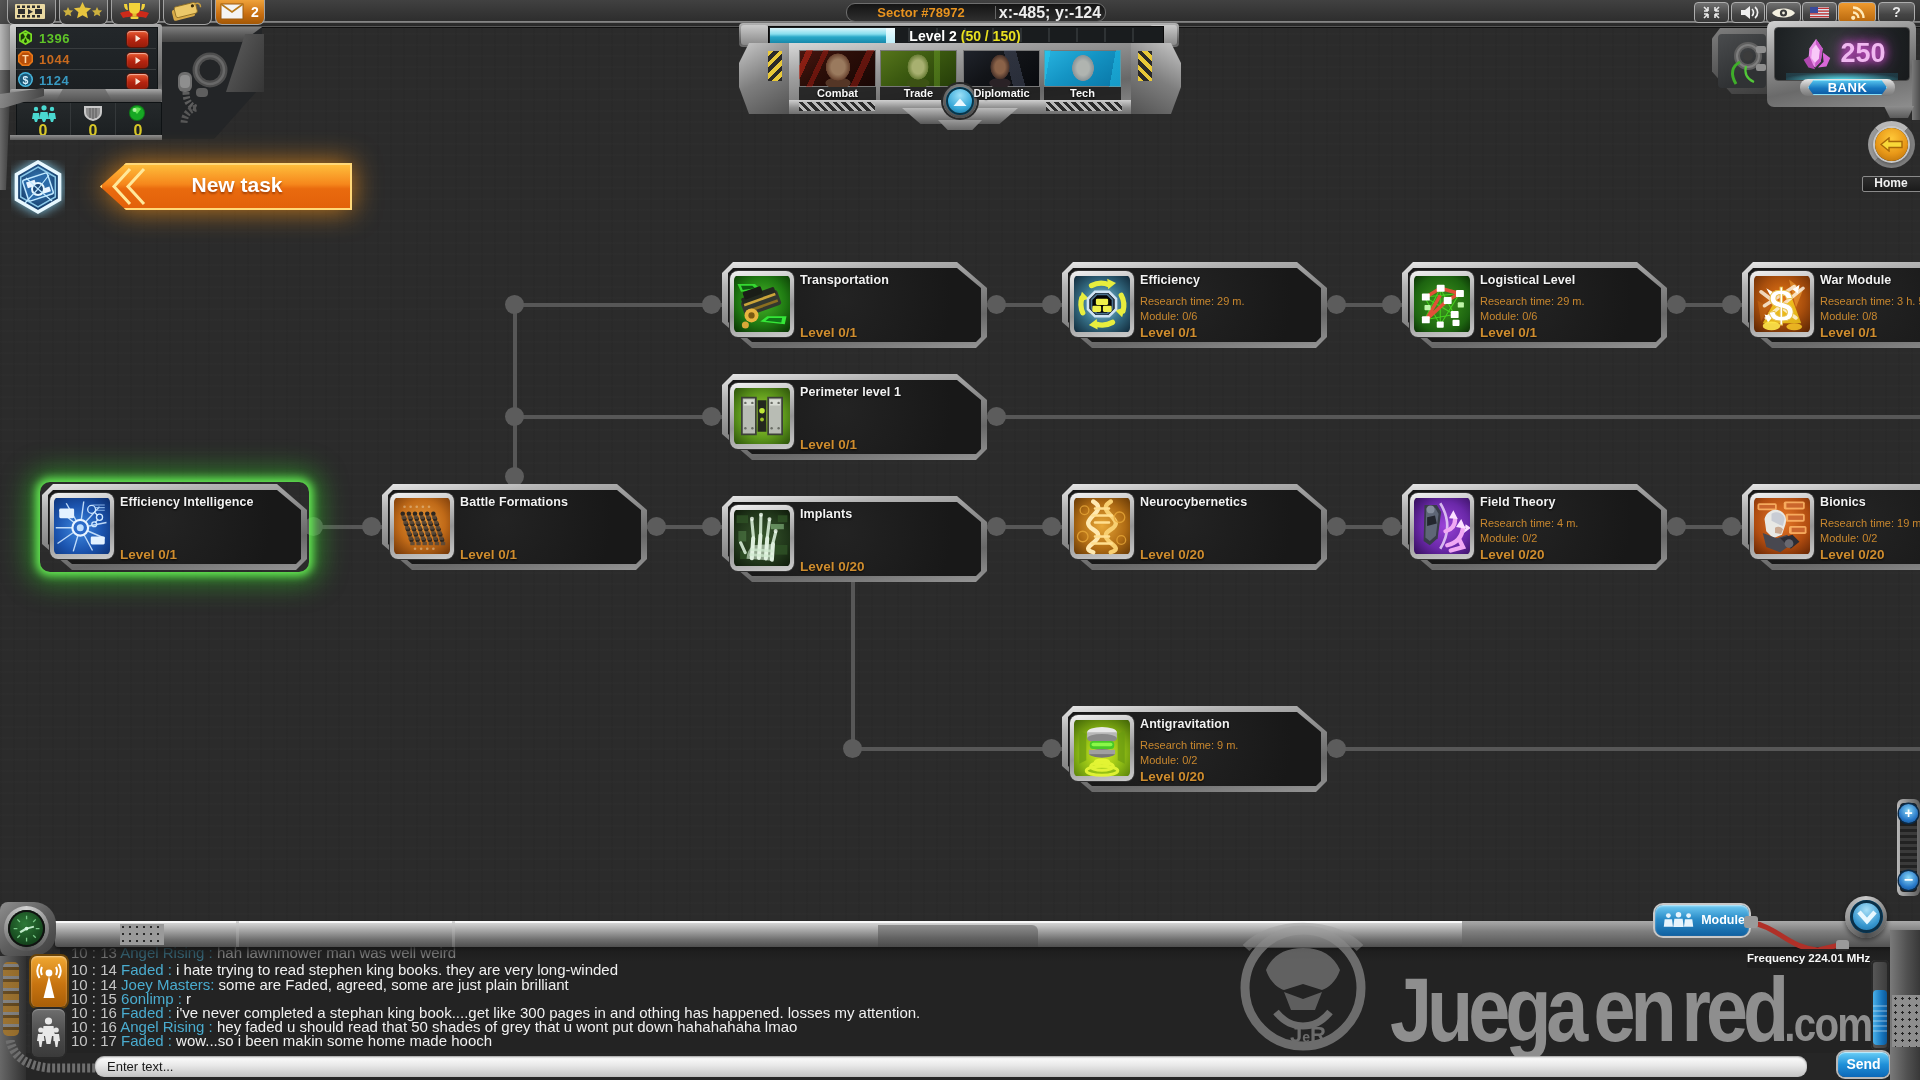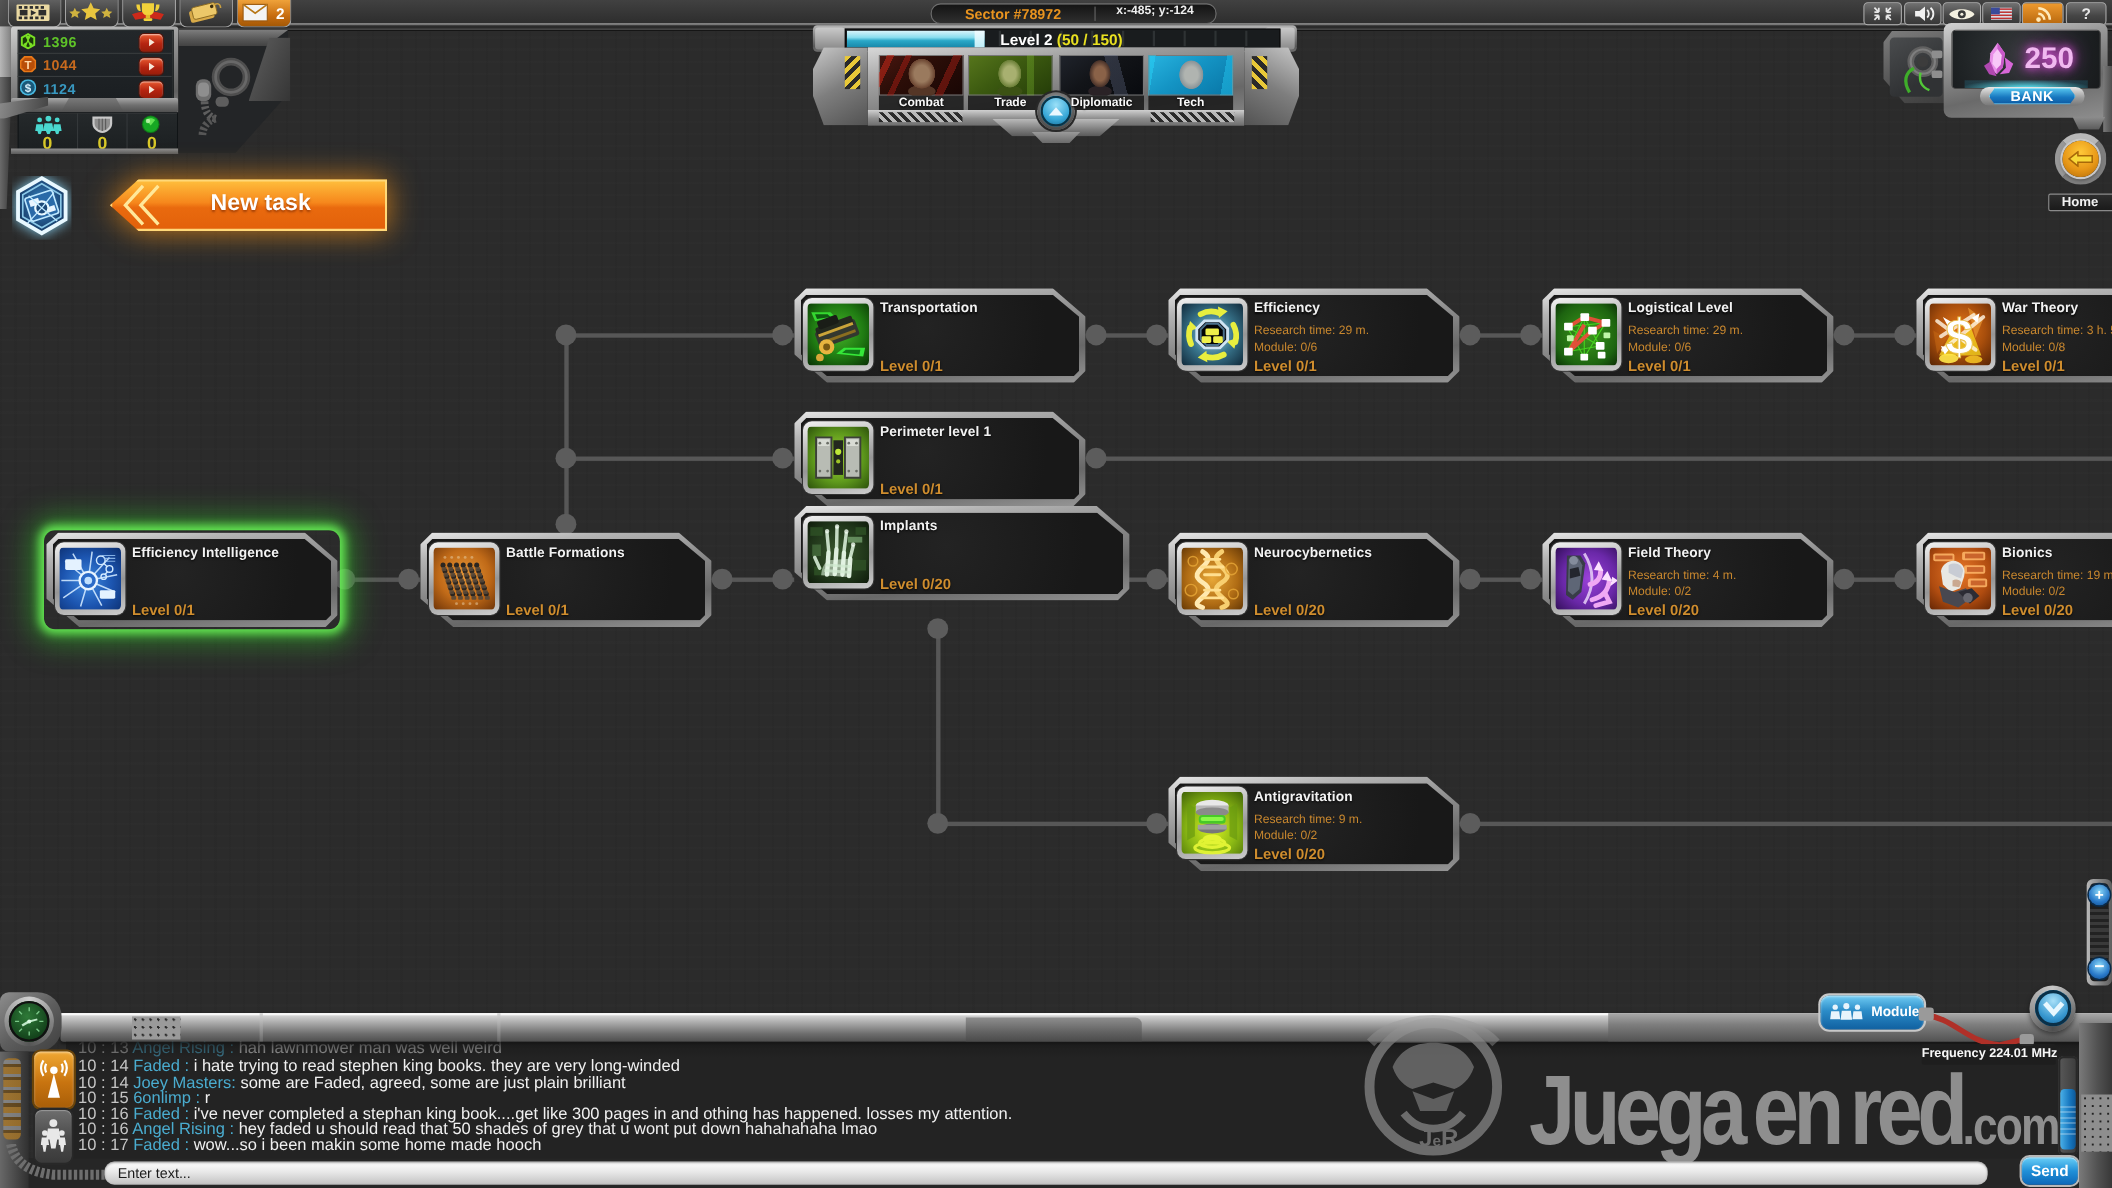--- a/index.html
+++ b/index.html
@@ -20,21 +20,21 @@
 .nmeta{position:absolute;left:78px;top:32px;color:#c8872e;font-size:11px;line-height:15px;}
 .nlevel{position:absolute;left:78px;bottom:8px;color:#cf8d2e;font-size:13.5px;font-weight:bold;text-shadow:0 1px 2px rgba(0,0,0,0.8);}
 #topbar{position:absolute;left:0;top:0;width:1920px;height:27px;background:linear-gradient(#414141,#333 55%,#282828);border-bottom:1px solid #111;}
 #topbar .shine{position:absolute;left:0;top:21px;width:1920px;height:2px;background:linear-gradient(#8e8e8e,#6a6a6a);}
 #topbar .shine2{position:absolute;left:0;top:26px;width:1920px;height:1px;background:#555;}
 .tab{position:absolute;top:0;width:47px;height:24px;background:linear-gradient(#606060,#404040 55%,#303030);border:1px solid #a2a2a2;border-top:none;border-radius:0 0 7px 7px;}
 .tab.orange{background:linear-gradient(#efa23a,#c76d10 60%,#a35806);}
 #sectorpill{position:absolute;left:846px;top:3px;width:258px;height:17px;background:linear-gradient(#141414,#2f2f2f);border:1px solid #6e6e6e;border-radius:9px;}
 #sectorpill .dv{position:absolute;left:148px;top:2px;width:1px;height:13px;background:#666;}
 #sectorpill .s1{position:absolute;left:0;top:1px;width:148px;text-align:center;color:#e8931f;font-size:13px;font-weight:bold;}
-#sectorpill .s2{position:absolute;left:149px;top:0;width:108px;text-align:center;color:#eee;font-size:11px;font-weight:bold;}
+#sectorpill .s2{position:absolute;left:149px;top:0;width:108px;text-align:center;color:#eee;font-size:16px;font-weight:bold;}
 .tbtn{position:absolute;top:2px;width:33px;height:19px;background:linear-gradient(#717171,#454545 60%,#383838);border:1px solid #adadad;border-radius:4px;}
 .tbtn.orange{background:linear-gradient(#ef9a2e,#b8680e);}
 .chatname{color:#4aaccf;}
 .chattime{color:#c4c4c4;}
 .msg{position:absolute;left:71px;font-size:15px;color:#f0f0f0;white-space:nowrap;}
 </style></head><body>
 <div id="stage">
 <div class="hline" style="left:515px;top:303px;width:207px;"></div>
 <div class="hline" style="left:515px;top:415px;width:207px;"></div>
 <div class="hline" style="left:307px;top:525px;width:75px;"></div>
@@ -193,21 +193,21 @@
           <path d="M10 54l14-26 8 14 10-20 12 32z" fill="#f8d820" opacity="0.75"></path>
           <path d="M8 18l40 30M56 14L14 48M12 34l34-22" stroke="#fff8e8" stroke-width="4" stroke-linecap="round" opacity="0.8"></path>
           <g fill="#fff">
             <path d="M14 14l9 5-4 4zM52 10l-2 10-6-5zM12 44l10 2-6 7z"></path>
           </g>
           <text x="31" y="52" font-family="Liberation Sans" font-size="52" font-weight="bold" fill="#ffffff" text-anchor="middle" stroke="#e8c048" stroke-width="1">$</text>
           <ellipse cx="20" cy="57" rx="10" ry="5" fill="#ffe84a" opacity="0.9"></ellipse>
           <ellipse cx="46" cy="58" rx="9" ry="4" fill="#ffd028" opacity="0.8"></ellipse>
         </svg>
       </div>
-      <div class="ntitle">War Theory</div>
+      <div class="ntitle">War Module</div>
       <div class="nmeta">Research time: 3 h. 55<br>Module: 0/8</div>
       <div class="nlevel">Level 0/1</div>
     </div>
 <div class="node" style="left:722px;top:374px;">
       <div class="nf"></div>
       <div class="ni"></div>
 <div class="icon">
         <svg width="64" height="64" viewBox="0 0 64 64">
           <radialGradient id="pg" cx="0.5" cy="0.5" r="0.72">
             <stop offset="0" stop-color="#a8d838"></stop>
@@ -370,21 +370,21 @@
             <circle cx="24" cy="58" r="1.5"></circle>
             <circle cx="31" cy="58" r="1.5"></circle>
             <circle cx="38" cy="58" r="1.5"></circle>
             <circle cx="45" cy="58" r="1.5"></circle>
           </g>
         </svg>
       </div>
       <div class="ntitle">Battle Formations</div>
       <div class="nlevel">Level 0/1</div>
     </div>
-<div class="node" style="left:722px;top:460px;padding-left:40px;">
+<div class="node" style="left:722px;top:496px;">
       <div class="nf"></div>
       <div class="ni"></div>
 <div class="icon">
         <svg width="64" height="64" viewBox="0 0 64 64">
           <radialGradient id="ig" cx="0.5" cy="0.5" r="0.75">
             <stop offset="0" stop-color="#39582e"></stop>
             <stop offset="0.6" stop-color="#20361a"></stop>
             <stop offset="1" stop-color="#0c1608"></stop>
           </radialGradient>
           <rect width="64" height="64" fill="url(#ig)"></rect>

